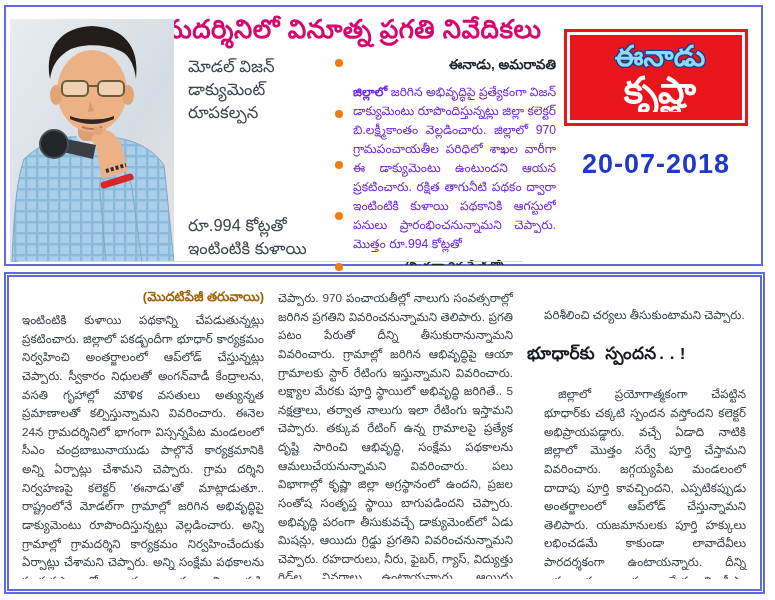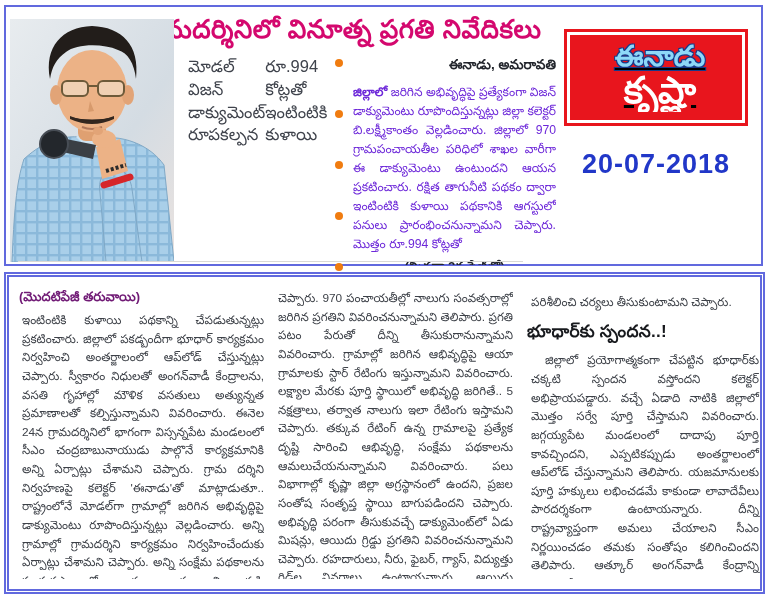--- a/index.html
+++ b/index.html
@@ -19,21 +19,21 @@
     position:absolute;left:118px;top:2px;width:434px;height:40px;margin:0;
     color:#d4086e;font-size:26px;font-weight:bold;text-align:center;
     line-height:40px;letter-spacing:.5px;white-space:nowrap;overflow:hidden;
   }
   .photo{
     position:absolute;left:4px;top:12px;width:164px;height:243px;overflow:hidden;
     background:#dde3e9;
   }
   .subheads{
     position:absolute;left:182px;top:48px;width:142px;height:205px;
-    margin:0;padding:0;list-style:none;display:flex;flex-direction:row;
+    margin:0;padding:0;list-style:none;display:flex;flex-direction:column;
     justify-content:space-between;
   }
   .subheads li{
     color:#3f434c;font-size:16.5px;line-height:1.38;font-weight:normal;
   }
   .dot-rule{
     position:absolute;left:328px;top:52px;width:9px;height:212px;
     display:flex;flex-direction:column;justify-content:space-between;align-items:center;
   }
   .dot-rule .dot{width:8px;height:8px;border-radius:50%;background:#f07c10;}
@@ -52,21 +52,21 @@
   .hairline{
     position:absolute;left:12px;bottom:2px;width:505px;height:1px;background:#d9d9d6;
   }
 
   
   .masthead{position:absolute;left:558px;top:22px;width:184px;text-align:center;}
   .logo-outer{
     border:3px solid #e8151d;background:#ffffff;padding:3px;box-sizing:border-box;
   }
   .logo-inner{
-    background:#e8151d;padding:6px 2px 8px 10px;text-decoration:underline;
+    background:#e8151d;padding:6px 2px 8px 10px;
   }
   .logo-brand{
     color:#8ed8f8;font-size:29px;font-weight:bold;line-height:1.05;
     text-shadow:-1px -1px 0 #173a8a,1px -1px 0 #173a8a,-1px 1px 0 #173a8a,1px 1px 0 #173a8a;
     white-space:nowrap;overflow:hidden;
   }
   .logo-edition{
     color:#ffffff;font-size:37px;font-weight:bold;line-height:1.1;
     white-space:nowrap;overflow:hidden;
   }
@@ -74,34 +74,34 @@
     margin-top:23px;color:#2137c8;font-size:27px;font-weight:bold;letter-spacing:1px;
     white-space:nowrap;
   }
 
   
   .bottom-block{
     position:absolute;left:4px;top:272px;width:761px;height:322px;
     border:5px double #6169de;background:#ffffff;box-sizing:border-box;
   }
   .cont-header{
-    position:absolute;left:10px;top:12px;width:245px;text-align:left;
-    font-weight:bold;color:#701a75;font-size:13px;
+    position:absolute;left:10px;top:12px;width:245px;text-align:right;
+    font-weight:bold;color:#a16207;font-size:13px;
   }
   .col{
     position:absolute;color:#3d4148;font-size:11.8px;line-height:1.58;
     text-align:justify;overflow:hidden;
   }
   .col1{left:13px;top:34px;width:242px;height:268px;}
   .col2{left:269px;top:12px;width:235px;height:290px;}
   .col3{left:518px;top:12px;width:236px;height:290px;}
-  .col3 p{margin:4px;}
+  .col3 p{margin:17px;}
   .col3 .c3-sub{
     margin:7px 0 6px 0;color:#17191d;font-size:17px;font-weight:bold;letter-spacing:.3px;
-    white-space:nowrap;overflow:hidden;
+    white-space:nowrap;overflow:hidden;font-family:Liberation Mono, monospace;
   }
   .col3 .c3-body{text-indent:14px;}
 </style>
 </head>
 <body>
 
 <div class="page">
 
   <section class="top-block">
 

